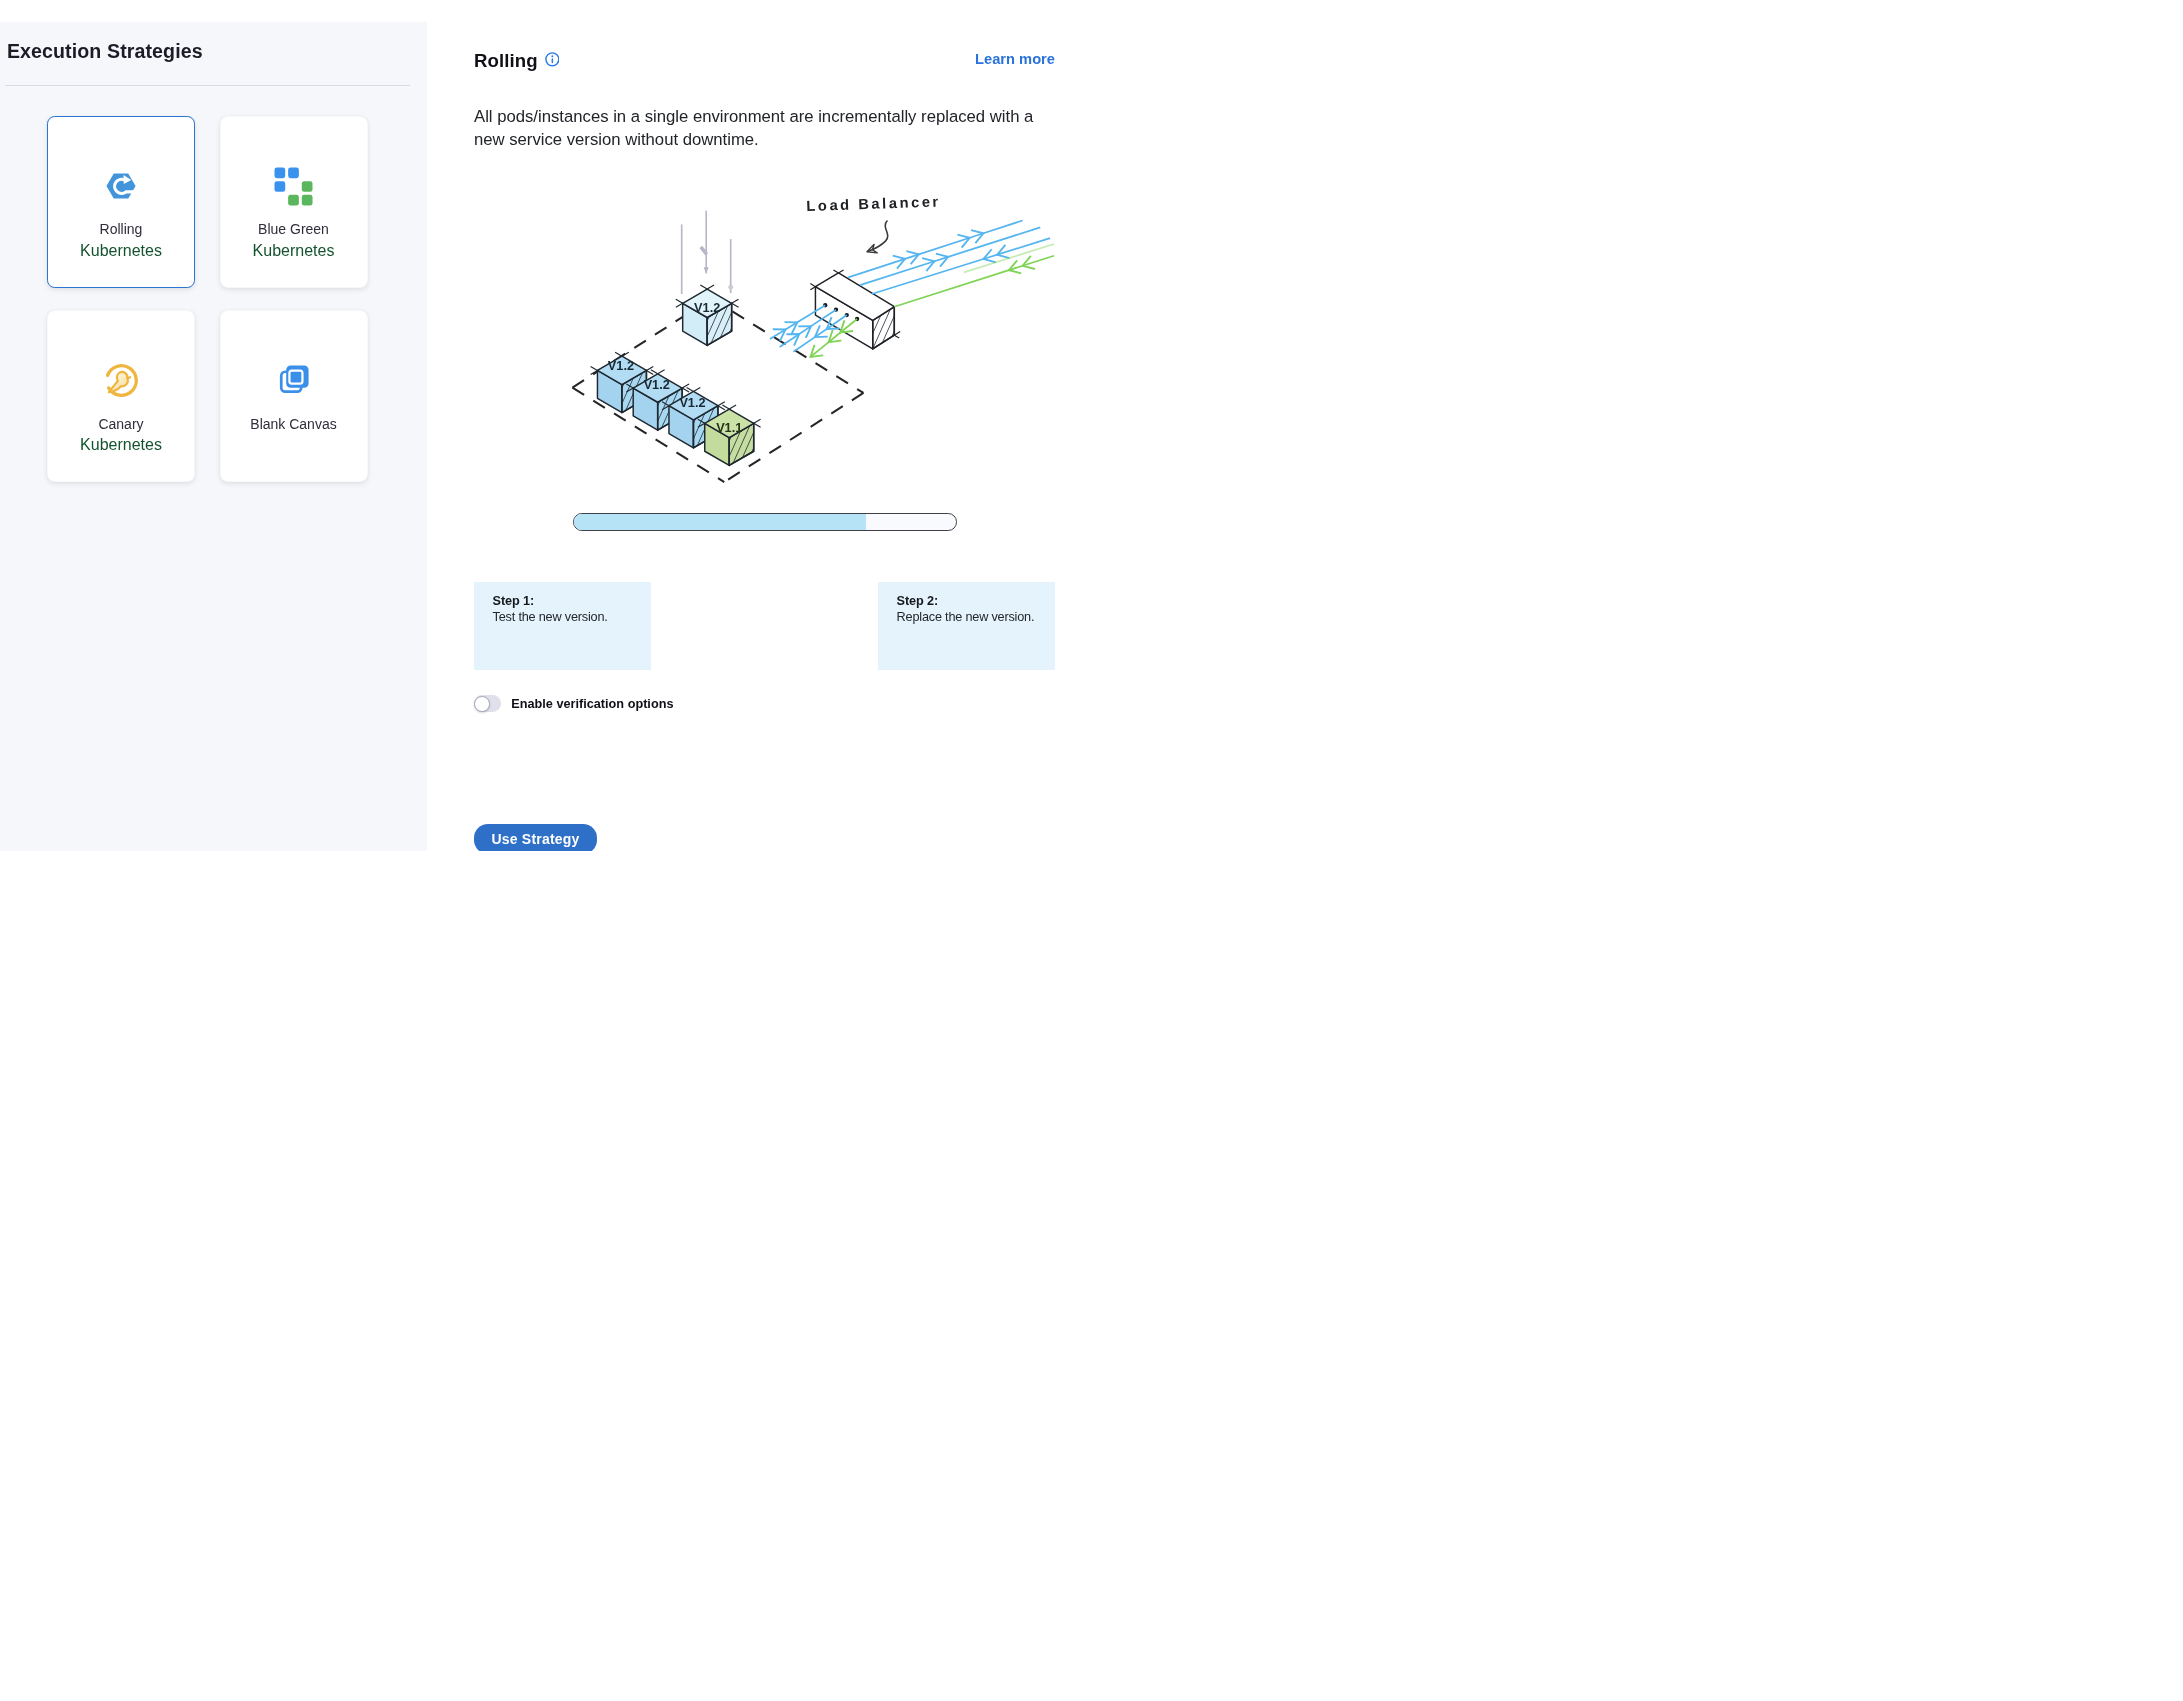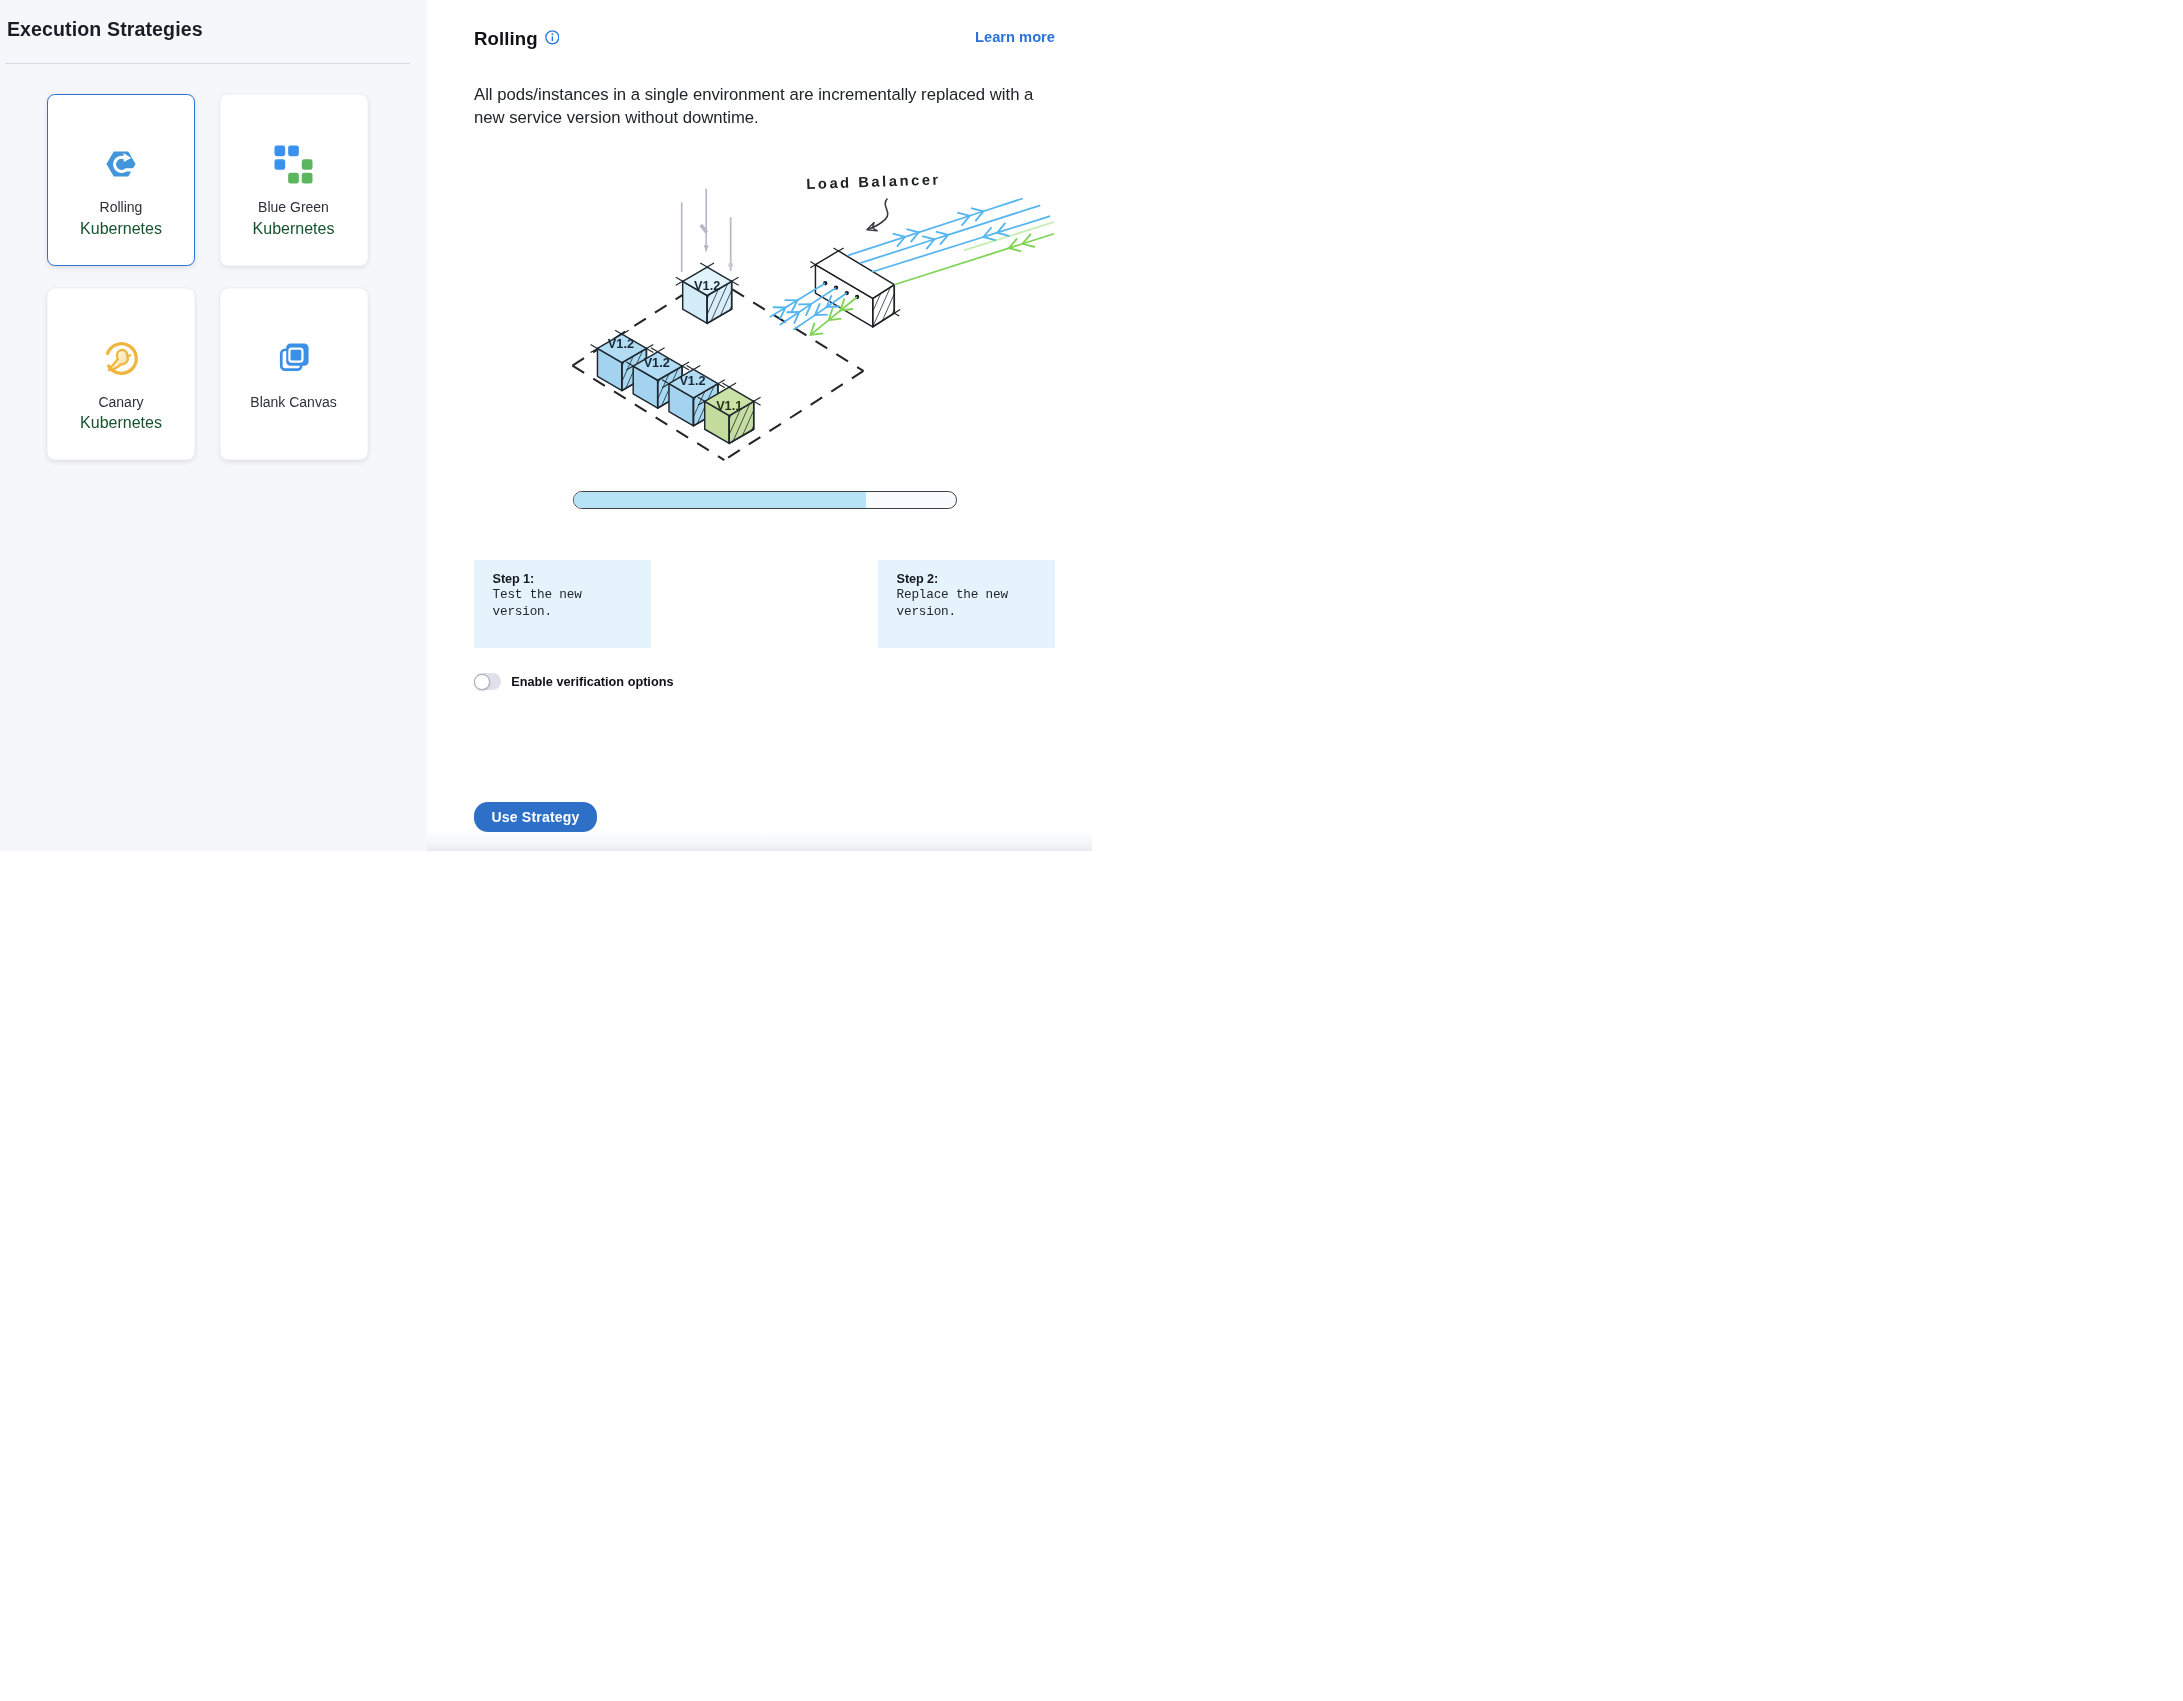--- a/index.html
+++ b/index.html
@@ -3,21 +3,21 @@
 <meta charset="utf-8">
 <style>
   * { margin:0; padding:0; box-sizing:border-box; }
   html,body { width:1092px; height:851px; }
   body {
     font-family:"Liberation Sans", sans-serif;
     background:#ffffff;
     overflow:hidden;
     color:#22262c;
   }
-  .layout { display:flex; width:1092px; height:851px; position:relative; }
+  .layout { display:flex; width:1092px; height:851px; position:relative;margin-top:22px; }
 
   
   .sidebar { width:427px; background:#f6f7fa; flex:0 0 auto; }
   .sidebar-title {
     margin:15.7px 0 0 6.9px;
     font-size:19.6px; line-height:27.4px; font-weight:bold;
     color:#1b1c26; letter-spacing:0.1px;
   }
   .sidebar-divider { height:1px; background:#d9dae3; margin:19.6px 16.7px 0 4.9px; }
   .cards {
@@ -59,21 +59,21 @@
     border:1.6px solid #404247; border-radius:8.8px;
     background:#f8fafd; overflow:hidden; position:relative;
   }
   .progress-fill { position:absolute; left:0; top:0; bottom:0; background:#b7e3f6; }
   .steps { margin-top:51px; display:flex; gap:24.5px;justify-content:space-between; }
   .step-box {
     width:177px; height:88px; background:#e5f4fc;
     padding:10.8px 9.8px 10.8px 18.6px; flex:0 0 auto;
   }
   .step-title { font-size:12.7px; line-height:16.7px; font-weight:bold; color:#15181d; letter-spacing:-0.1px; }
-  .step-text { font-size:12.7px; line-height:16.7px; color:#23262b; letter-spacing:-0.2px;font-family:Liberation Mono, monospace; }
+  .step-text { font-size:12.7px; line-height:16.7px; color:#23262b; letter-spacing:-0.2px; }
   .toggle-row { margin-top:25.5px; display:flex; align-items:center; }
   .toggle {
     width:26.5px; height:16.7px; border-radius:8.3px; background:#dfe0e9;
     position:relative; flex:0 0 auto; cursor:pointer;
   }
   .toggle-knob {
     position:absolute; left:0; top:0.5px;
     width:15.7px; height:15.7px; border-radius:50%;
     background:#ffffff; border:1.5px solid #a6a7b8;
     box-shadow:0 1px 2px rgba(40,41,61,0.18);

